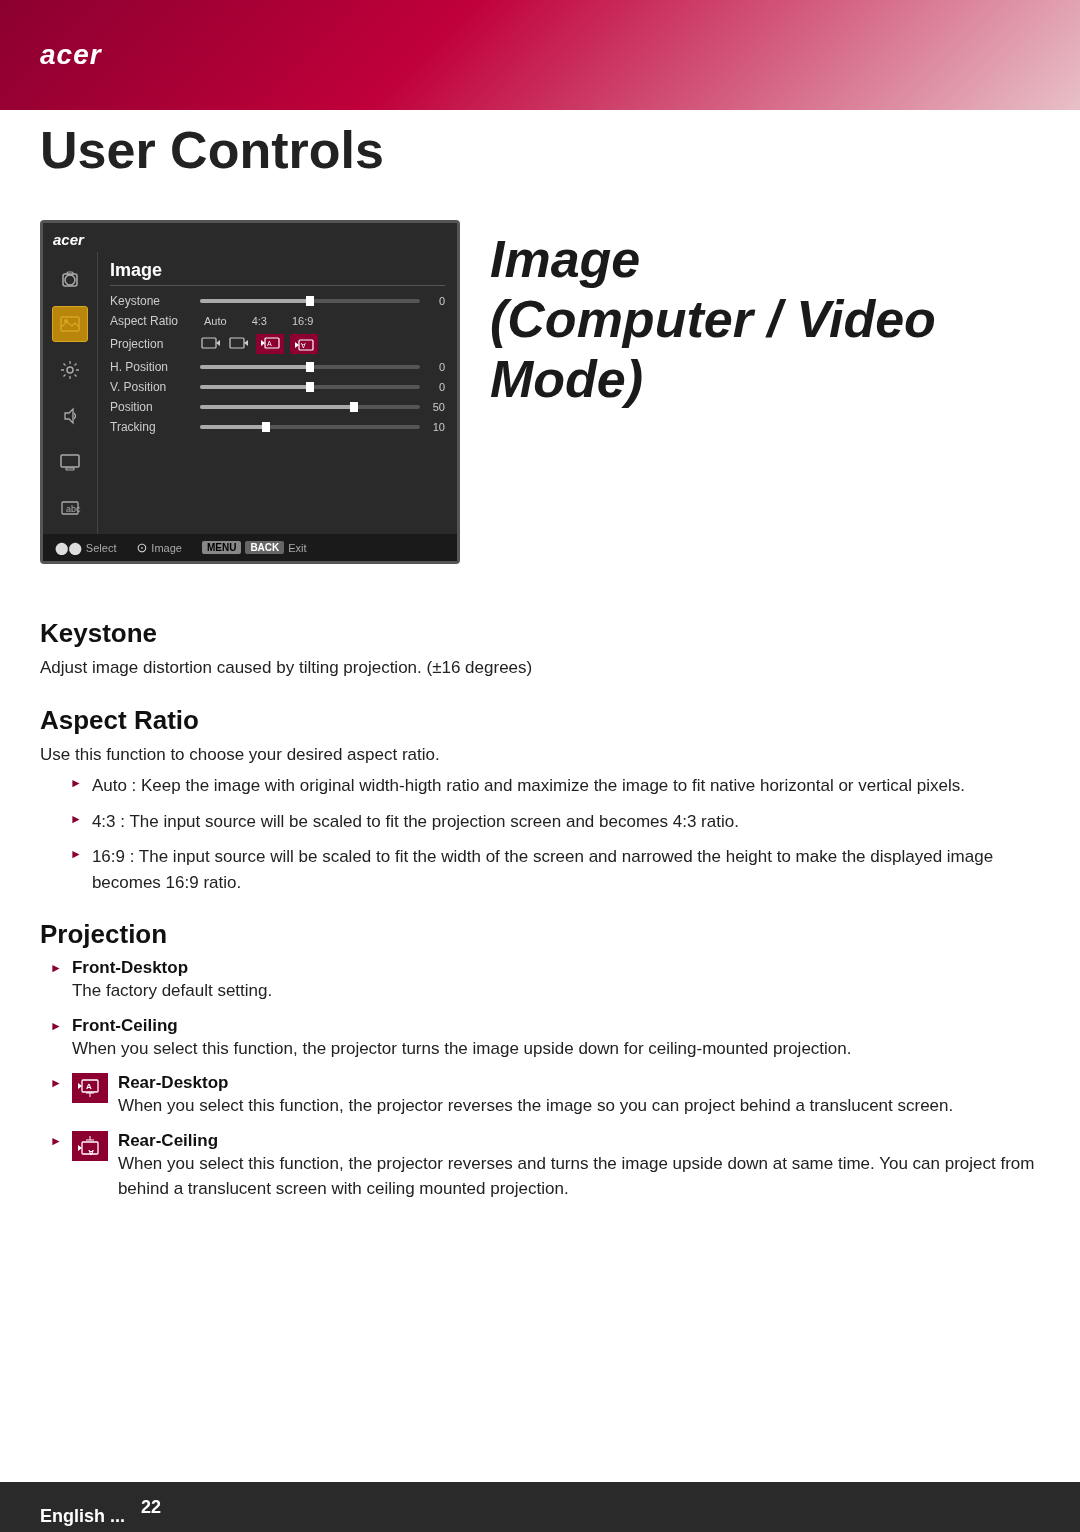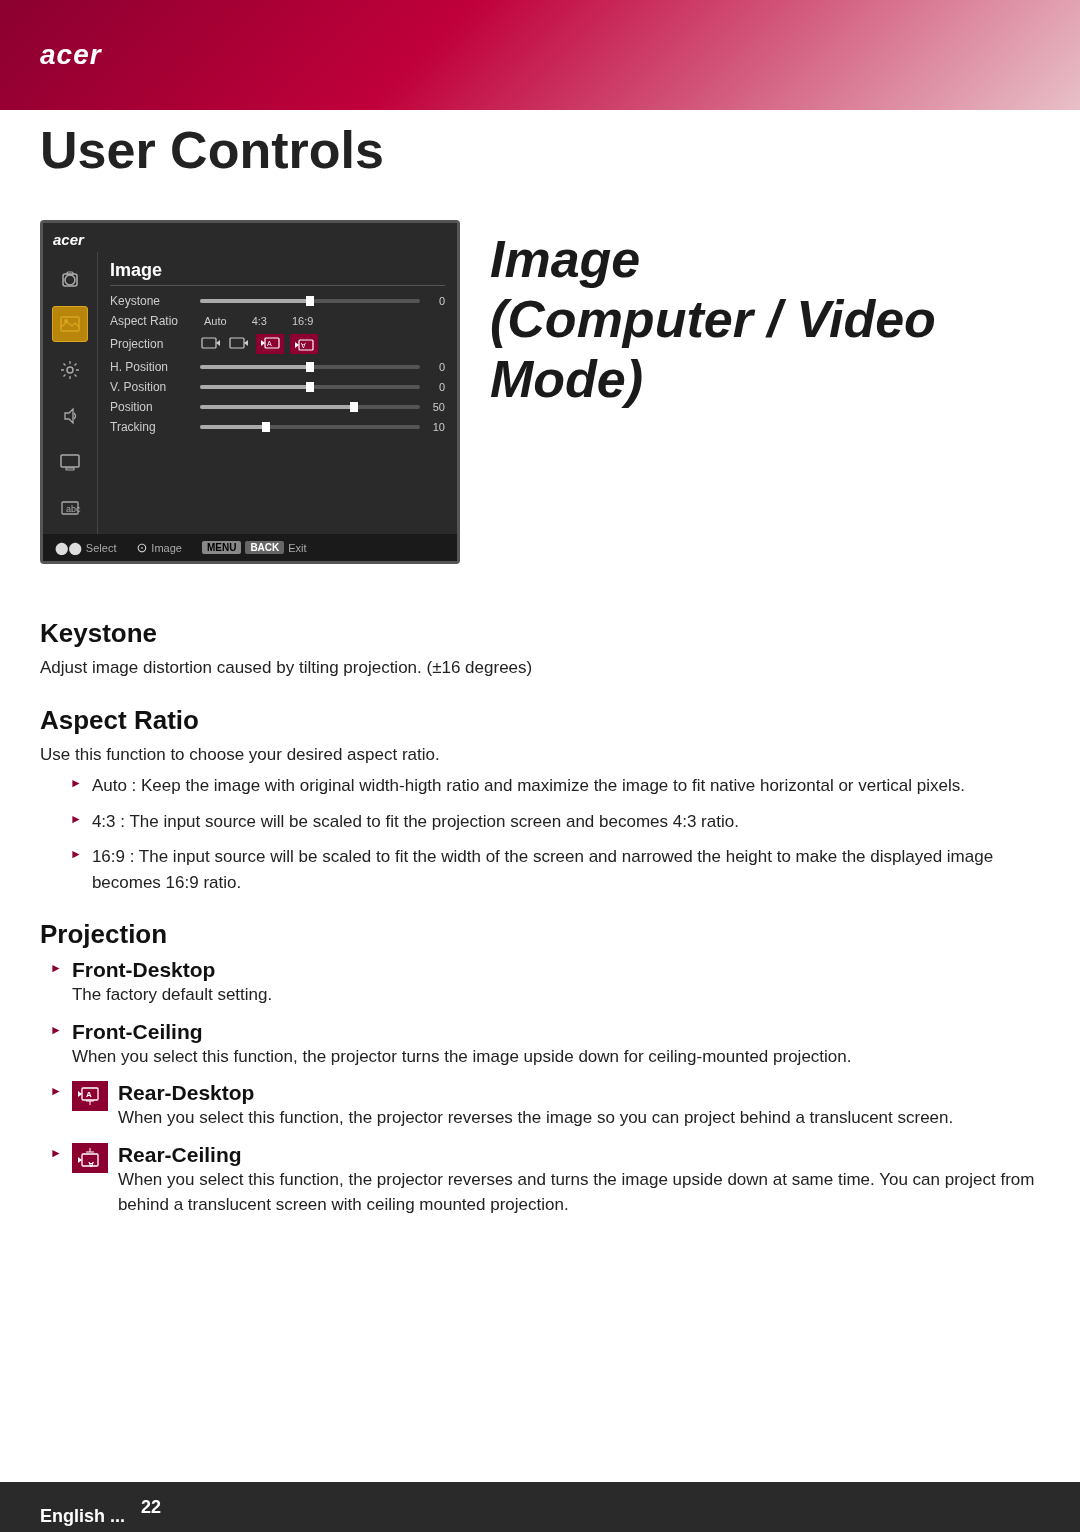--- a/index.html
+++ b/index.html
@@ -296,21 +296,21 @@
       flex-shrink: 0;
     }
     .proj-icon-box svg {
       width: 28px;
       height: 22px;
     }
     .proj-content {
       flex: 1;
     }
     .proj-title {
-      font-size: 21px;
+      font-size: 17px;
       font-weight: bold;
       color: #111;
     }
     .proj-desc {
       font-size: 17px;
       color: #222;
       line-height: 1.5;
     }
 
     

